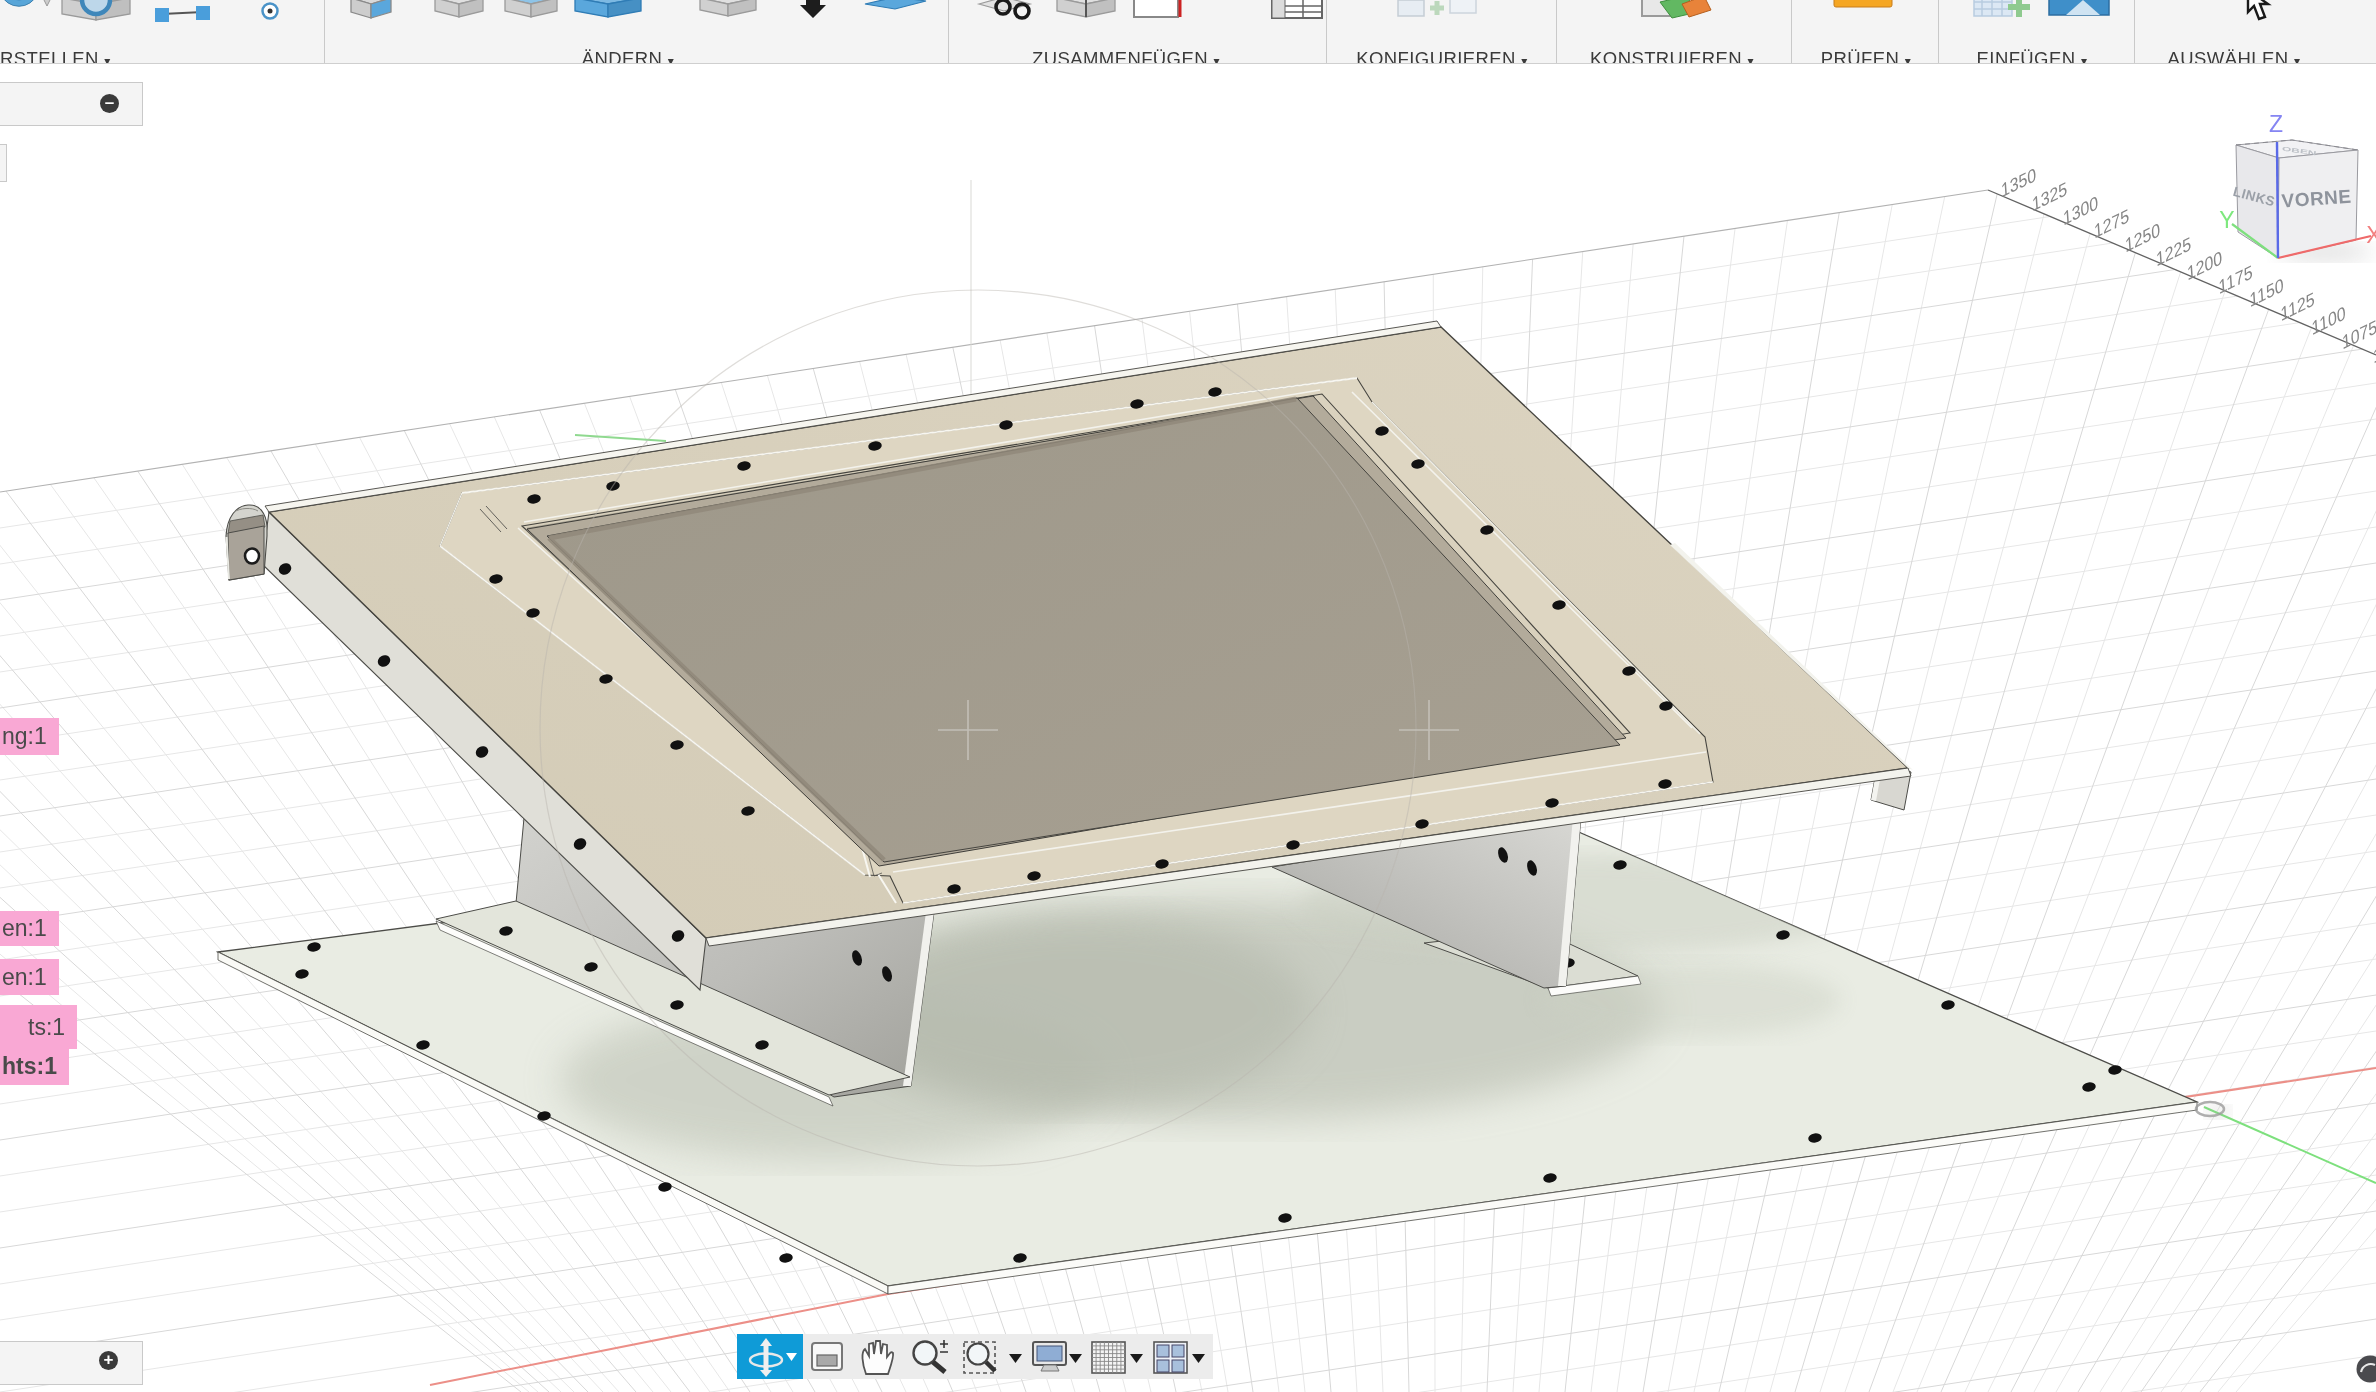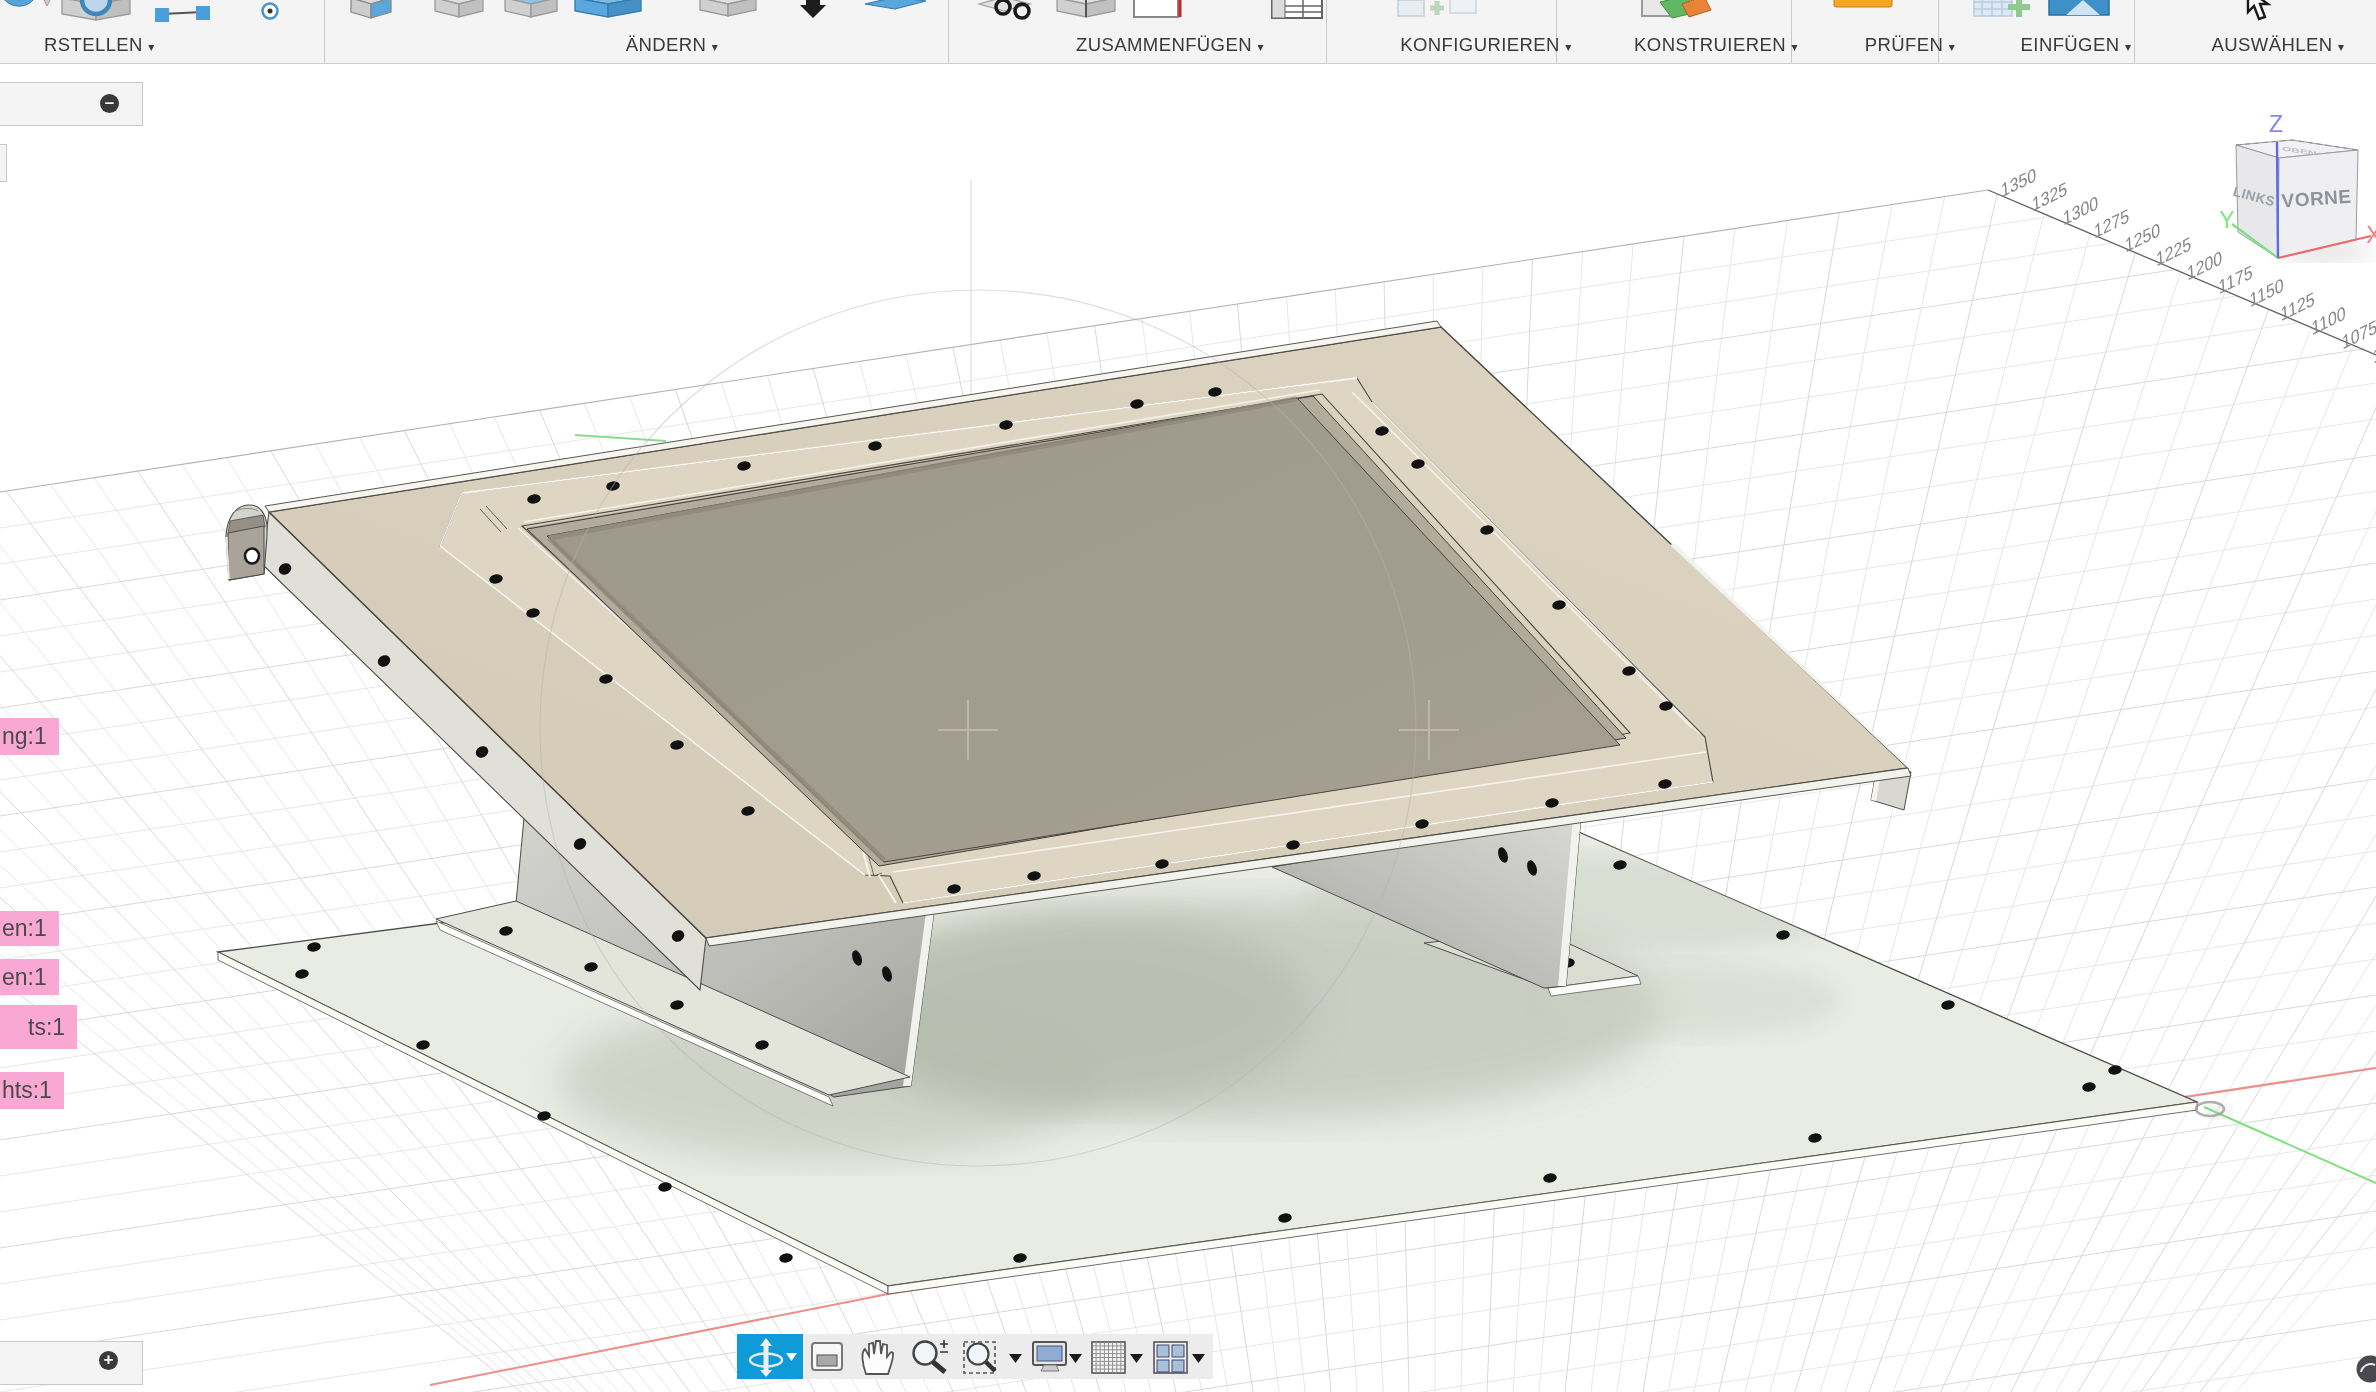--- a/index.html
+++ b/index.html
@@ -1,18 +1,18 @@
 <!DOCTYPE html>
 <html><head><meta charset="utf-8">
 <style>
 html,body{margin:0;padding:0;width:2376px;height:1392px;overflow:hidden;background:#fff;
 font-family:"Liberation Sans",sans-serif;}
 #topbar{position:absolute;left:0;top:0;width:2376px;height:63px;background:#f4f4f4;
 border-bottom:1px solid #cfcfcf;overflow:hidden;z-index:30;}
-.tlab{position:absolute;top:34px;font-size:18.5px;color:#3a3a3a;white-space:nowrap;letter-spacing:0.4px;margin-left:44px;}
+.tlab{position:absolute;top:48px;font-size:18.5px;color:#3a3a3a;white-space:nowrap;letter-spacing:0.4px;}
 .tri{font-size:12px;color:#3b3b3b;}
 .tsep{position:absolute;top:0;width:1px;height:63px;background:#c9c9c9;}
 #tbicons{position:absolute;left:0;top:0;}
 #scene{position:absolute;left:0;top:0;z-index:1;}
 .panelbox{position:absolute;background:#f4f4f4;border:1.5px solid #c9c9c9;z-index:20;}
 .circbtn{position:absolute;width:19px;height:19px;border-radius:50%;background:#3a3a3a;color:#fff;
 text-align:center;line-height:17px;font-size:17px;font-weight:bold;z-index:21;}
 .leftlab{position:absolute;left:0;background:#f9a8d4;color:#4a4a4a;font-size:23px;
 padding:0 12px 0 2px;z-index:20;display:flex;align-items:center;}
 </style></head>
@@ -318,12 +318,12 @@
   </div>
 <div class="panelbox" style="left:-2px;top:82px;width:143px;height:42px;"></div>
 <div class="circbtn" style="left:100px;top:94px;">–</div>
 <div class="panelbox" style="left:-2px;top:144px;width:7px;height:36px;"></div>
 <div class="panelbox" style="left:-2px;top:1341px;width:143px;height:42px;"></div>
 <div class="circbtn" style="left:99px;top:1351px;">+</div>
 <div class="leftlab" style="top:718px;height:37px;">ng:1</div>
 <div class="leftlab" style="top:911px;height:35px;">en:1</div>
 <div class="leftlab" style="top:959px;height:36px;">en:1</div>
 <div class="leftlab" style="top:1005px;height:44px;padding-left:28px;">ts:1</div>
-<div class="leftlab" style="top:1072px;height:37px;">hts:1</div>
+<div class="leftlab" style="top:1048px;height:37px;font-weight:bold;">hts:1</div>
 </body></html>

